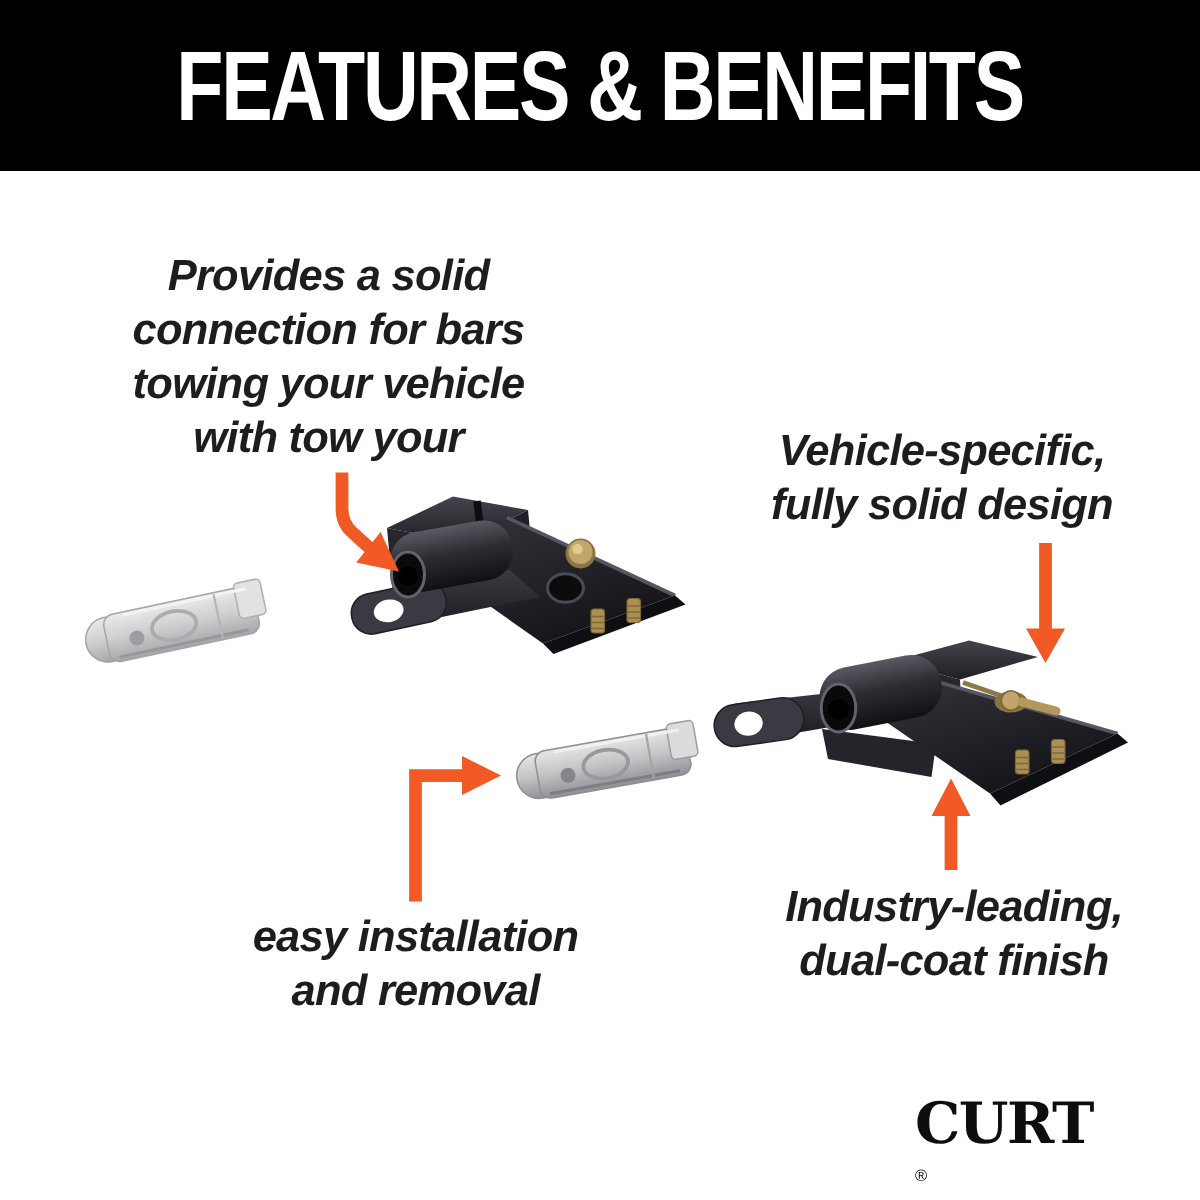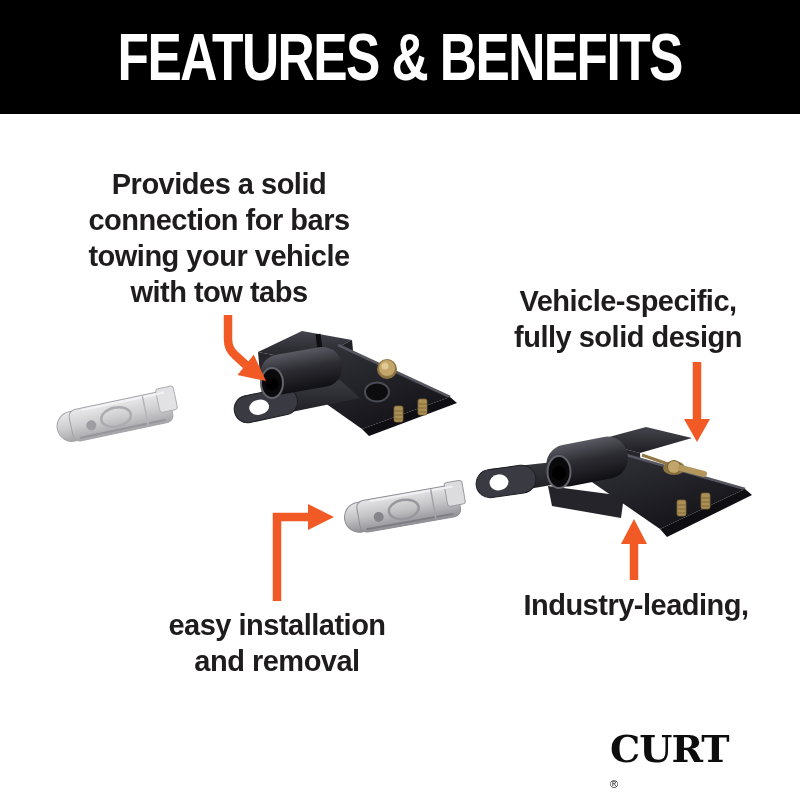--- a/index.html
+++ b/index.html
@@ -15,21 +15,21 @@
   }
   .header h1{
     margin:0;color:var(--header-fg,#fff);
     font-size:66px;font-weight:bold;letter-spacing:-2px;white-space:nowrap;
     transform:scaleX(0.78);
   }
   .stage{position:absolute;left:0;top:0;width:800px;height:800px;}
   .callout{
     position:absolute;text-align:center;
     color:var(--ink,#1e1c1c);
-    font-size:29px;font-weight:bold;line-height:36px;letter-spacing:-0.5px;
+    font-size:29px;font-weight:bold;line-height:36px;letter-spacing:-0.5px;font-style:italic;
   }
   .arrow-line{stroke:var(--accent,#F15A24);stroke-width:8.5;fill:none;}
   .arrow-fill{fill:var(--accent,#F15A24);}
   .logo{
     position:absolute;left:610px;top:722px;height:42px;
     display:flex;align-items:center;gap:8px;color:#0d0d0d;flex-direction:column;
   }
   .logo .wordmark{
     font-family:"DejaVu Serif", serif;font-weight:bold;font-size:38px;
     letter-spacing:-1px;line-height:1;
@@ -159,35 +159,36 @@
   <g>
     <line class="arrow-line" x1="634" y1="580" x2="634" y2="543"></line>
     <polygon class="arrow-fill" points="634,519 621,544 647,544"></polygon>
   </g>
 </svg>
 
 <div class="callout" style="left:39px;top:166px;width:360px;">
   <div>Provides a solid</div>
   <div>connection for bars</div>
   <div>towing your vehicle</div>
-  <div>with tow tabs</div>
+  <div>with tow your</div>
 </div>
 
 <div class="callout" style="left:468px;top:283px;width:320px;">
   <div>Vehicle-specific,</div>
   <div>fully solid design</div>
 </div>
 
 <div class="callout" style="left:97px;top:607px;width:360px;">
   <div>easy installation</div>
   <div>and removal</div>
 </div>
 
 <div class="callout" style="left:476px;top:587px;width:320px;">
   <div>Industry-leading,</div>
+  <div>dual-coat finish</div>
 </div>
 
 <div class="logo">
   <svg width="38" height="38" viewBox="0 0 38 38">
     <rect x="1" y="1" width="36" height="36" rx="8" fill="#0d0d0d"></rect>
     <circle cx="19" cy="10.5" r="7.6" fill="#ffffff"></circle>
     <circle cx="27.5" cy="19" r="7.6" fill="#ffffff"></circle>
     <circle cx="19" cy="27.5" r="7.6" fill="#ffffff"></circle>
     <circle cx="10.5" cy="19" r="7.6" fill="#ffffff"></circle>
     <circle cx="15.5" cy="12.5" r="2.5" fill="#0d0d0d"></circle>

